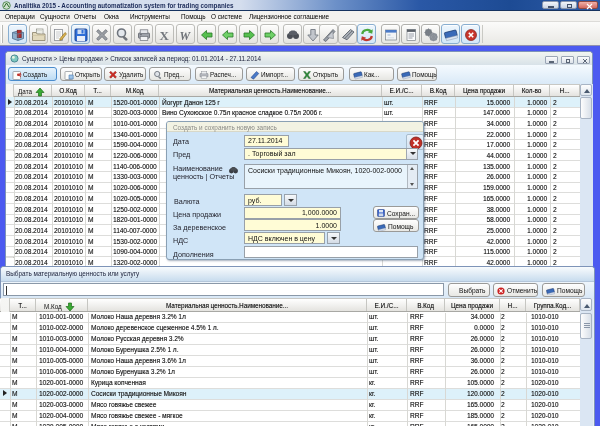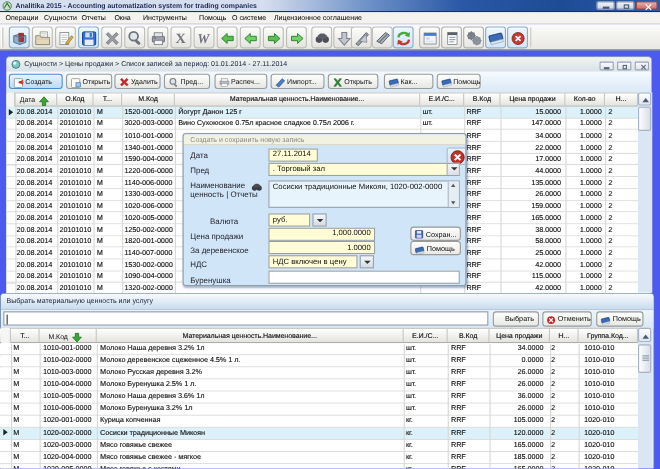--- a/index.html
+++ b/index.html
@@ -527,21 +527,21 @@
       <circle cx="7.6" cy="6" r="2.4" fill="#3a3e44"></circle>
       <path d="M2.4 3.5 L4.4 2 L6.6 2 L8.6 3.5 L8.6 5.5 L2.4 5.5 Z" fill="#4a4e54"></path>
     </svg>
  <div class="abs" style="left:77px;top:42px;width:174px;height:24.5px;background:#e8f4fc;border:1px solid #98a0a8;">
    <span class="abs" style="left:3px;top:2px;font-size:7px;color:#111;white-space:nowrap;">Сосиски традиционные Микоян, 1020-002-0000</span>
    <div class="abs" style="right:0;top:0;width:10px;height:22.5px;background:#e4ecf4;border-left:1px solid #b0b8c0;">
      <div class="abs" style="left:2px;top:2px;width:0;height:0;border-bottom:3px solid #555;border-left:2.5px solid transparent;border-right:2.5px solid transparent;"></div>
         <div class="abs" style="left:2px;bottom:2px;width:0;height:0;border-top:3px solid #555;border-left:2.5px solid transparent;border-right:2.5px solid transparent;"></div>
    </div>
  </div>
- <span class="lbl" style="left:24px;top:75px;">Валюта</span>
+ <span class="lbl" style="left:7px;top:75px;">Валюта</span>
  <div class="inp" style="left:77px;top:72px;width:38px;height:12px;padding:1.5px 0 0 3px;">руб.</div>
  <div class="abs" style="left:117px;top:72px;width:13px;height:12px;background:linear-gradient(#f6f8fa,#d4dce6);border:1px solid #98a2ac;">
       <div class="abs" style="left:3px;top:4px;width:0;height:0;border-top:3.5px solid #333;border-left:3px solid transparent;border-right:3px solid transparent;"></div>
     </div>
  <span class="lbl" style="left:6px;top:88px;">Цена продажи</span>
  <div class="inp" style="left:77px;top:84.5px;width:97px;height:12px;padding:1.5px 3px 0 0;text-align:right;">1,000.0000</div>
  <div class="btn" style="left:206px;top:84px;width:46px;height:13px;">
       <svg width="8" height="8" style="left:3px;top:2px;" viewBox="0 0 8 8">
         <rect x="0.5" y="0.5" width="7" height="7" rx="0.8" fill="#3a62c8" stroke="#1e3a80" stroke-width="0.5"></rect>
         <rect x="2" y="1" width="4" height="2.4" fill="#dfe8f5"></rect>
@@ -558,21 +558,21 @@
           <rect x="1" y="6" width="7" height="1.6" fill="#dde6f2" stroke="#8a9ab4" stroke-width="0.4"></rect>
         </g>
       </svg>
       <span class="bt" style="left:14px;top:2.5px;">Помощь</span>
     </div>
  <span class="lbl" style="left:6px;top:113.5px;">НДС</span>
  <div class="inp" style="left:77px;top:110px;width:81px;height:12px;padding:1.5px 0 0 3px;">НДС включен в цену</div>
  <div class="abs" style="left:160px;top:110px;width:13px;height:12px;background:linear-gradient(#f6f8fa,#d4dce6);border:1px solid #98a2ac;">
       <div class="abs" style="left:3px;top:4px;width:0;height:0;border-top:3.5px solid #333;border-left:3px solid transparent;border-right:3px solid transparent;"></div>
     </div>
- <span class="lbl" style="left:6px;top:127.5px;">Буренушка</span>
+ <span class="lbl" style="left:6px;top:127.5px;">Дополнения</span>
  <div class="abs" style="left:77px;top:124px;width:174px;height:12px;background:#fff;border:1px solid #98a0a8;"></div>
 </div>
 
 <div class="abs" style="left:0px;top:266px;width:595px;height:160px;background:#e8eef5;border:1px solid #7e94b8;border-bottom:none;border-radius:4px 4px 0 0;overflow:hidden;">
  <div class="abs" style="left:0;top:0;width:595px;height:15px;background:linear-gradient(#f8fbfd,#c8dcee);border-bottom:1px solid #b4c6da;">
   <span class="abs" style="left:5px;top:3px;font-size:6.4px;color:#20263f;">Выбрать материальную ценность или услугу</span>
  </div>
  <div class="abs" style="left:0;top:15px;width:595px;height:17px;background:linear-gradient(#eef5fb,#d7e7f6);"></div>
  <div class="abs" style="left:2px;top:16px;width:441px;height:13px;background:#fff;border:1px solid #8a98a8;">
       <div class="abs" style="left:2px;top:2px;width:1px;height:9px;background:#333;"></div>

